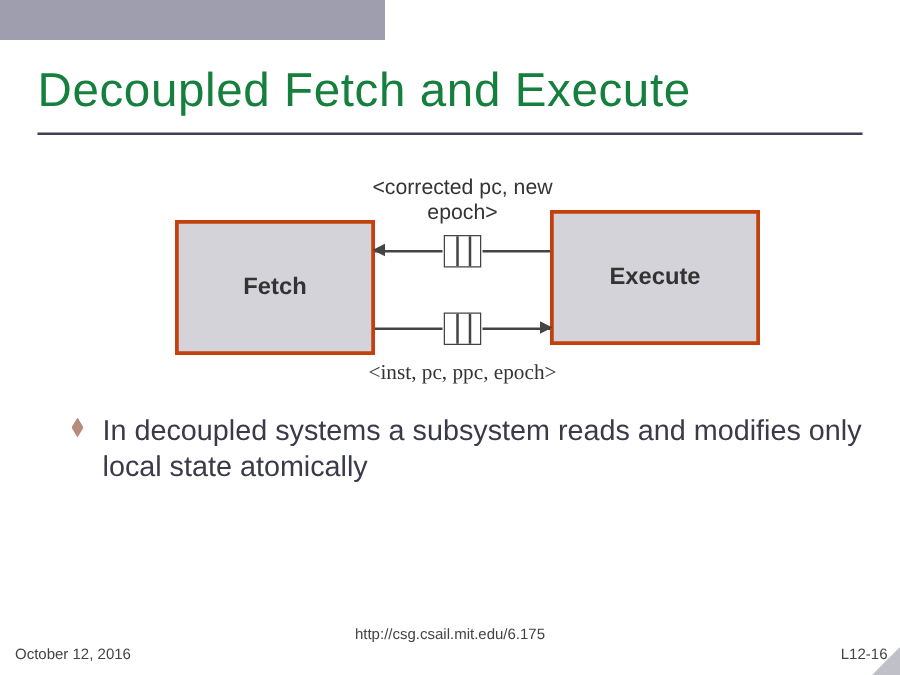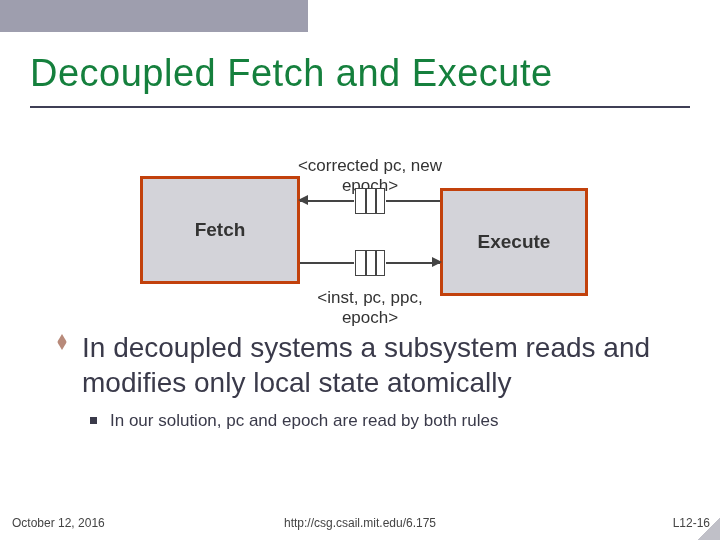--- a/index.html
+++ b/index.html
@@ -51,35 +51,35 @@
     color: #333;
     font-weight: bold;
   }
   .box-fetch {
     top: 36px;
     left: 0;
     width: 160px;
     height: 108px;
   }
   .box-exec {
-    top: 48px;
+    top: 28px;
     left: 300px;
-    width: 148px;
+    width: 168px;
     height: 108px;
   }
   .label {
     position: absolute;
     font-size: 17px;
     color: #333;
     text-align: center;
     line-height: 1.15;
     width: 160px;
   }
-  .label-top { top: 16px; left: 150px; }
-  .label-bot { top: 148px; left: 150px; }
+  .label-top { top: 0; left: 150px; }
+  .label-bot { top: 148px; left: 150px; font-family: Liberation Serif, serif; }
   .fifo {
     position: absolute;
     width: 30px;
     height: 26px;
     border: 1.5px solid #444;
     background: #fff;
   }
   .fifo::before, .fifo::after {
     content: "";
     position: absolute;
@@ -115,21 +115,21 @@
   .arr-tl { top: 55px; left: 158px; }
   .arr-br { top: 117px; left: 292px; }
 
   .body-list {
     position: absolute;
     top: 330px;
     left: 50px;
     width: 640px;
   }
   .b1 {
-    font-size: 28px;
+    font-size: 23px;
     color: #3a3a4a;
     line-height: 1.25;
     margin-bottom: 10px;
     position: relative;
     padding-left: 32px;
   }
   .b1::before {
     content: "";
     position: absolute;
     left: 4px;
@@ -159,21 +159,21 @@
   }
   .footer {
     position: absolute;
     bottom: 10px;
     left: 0;
     width: 720px;
     font-size: 12px;
     color: #444;
   }
   .foot-left { position: absolute; left: 12px; bottom: 0; }
-  .foot-mid  { position: absolute; left: 0; right: 0; text-align: center; bottom: 0; }
+  .foot-mid  { position: absolute; left: 0; right: 0; text-align: center; bottom: 16px; }
   .foot-right{ position: absolute; right: 10px; bottom: 0; }
   .corner {
     position: absolute;
     right: 0; bottom: 0;
     width: 22px; height: 22px;
     background: linear-gradient(135deg, transparent 48%, #c0c0c8 50%);
   }
 </style>
 </head>
 <body>
@@ -202,21 +202,20 @@
   <div class="conn conn-bot-right"></div>
 
   <div class="arrow arrow-left arr-tl"></div>
   <div class="arrow arrow-right arr-br"></div>
 
   <div class="label label-bot">&lt;inst, pc, ppc, epoch&gt;</div>
 </div>
 
 <div class="body-list">
   <div class="b1">In decoupled systems a subsystem reads and modifies only local state atomically</div>
-  <div class="b2">In our solution, pc and epoch are read by both rules</div>
 </div>
 
 <div class="footer">
   <div class="foot-left">October 12, 2016</div>
   <div class="foot-mid">http://csg.csail.mit.edu/6.175</div>
   <div class="foot-right">L12-16</div>
 </div>
 <div class="corner"></div>
 
 </body></html>

